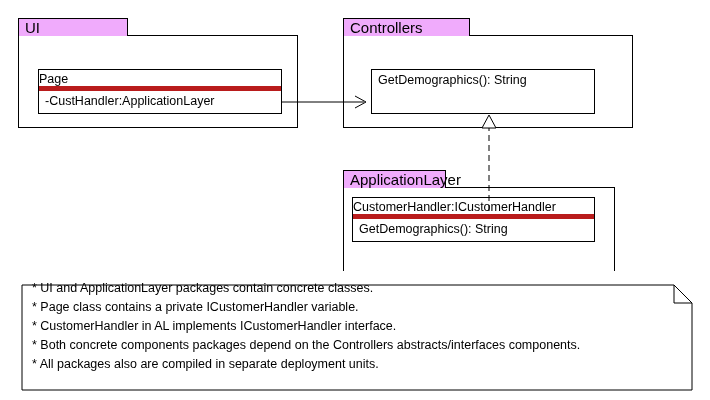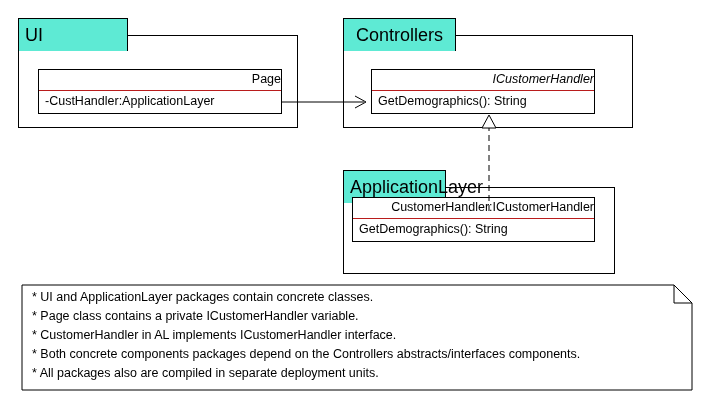--- a/index.html
+++ b/index.html
@@ -23,25 +23,25 @@
     position: absolute;
   }
   .package .tab {
     position: absolute;
     top: 0;
     left: 0;
     height: 18px;
     box-sizing: border-box;
     border: 1px solid #000;
     border-bottom: none;
-    background: #5eead4;
+    background: #f0abfc;
     display: flex;
     align-items: center;
-    padding: 16px 6px;
-    font-size: 18px;
+    padding: 8px 6px;
+    font-size: 15px;
     white-space: nowrap;
     z-index: 2;
   }
   .package .body {
     position: absolute;
     left: 0;
     box-sizing: border-box;
     border: 1px solid #000;
     background: #fff;
     z-index: 1;
@@ -52,22 +52,22 @@
     position: absolute;
     box-sizing: border-box;
     border: 1px solid #000;
     background: #fff;
     z-index: 3;
   }
   .classbox .name {
     box-sizing: border-box;
     height: 21px;
     line-height: 19px;
-    text-align: right;
-    border-bottom: 1px solid #b91c1c;
+    text-align: left;
+    border-bottom: 5px solid #b91c1c;
     white-space: nowrap;
     overflow: hidden;
   }
   .classbox .name.italic { font-style: italic; }
   .classbox .member {
     box-sizing: border-box;
     height: 22px;
     line-height: 21px;
     padding-left: 6px;
     white-space: nowrap;
@@ -114,44 +114,43 @@
     </div>
     <div class="body" style="top:17px; width:280px; height:93px;"></div>
   </div>
 
   <div class="classbox" style="left:38px; top:69px; width:244px; height:45px;">
     <div class="name">Page</div>
     <div class="member">-CustHandler:ApplicationLayer</div>
   </div>
 
   <div class="package" style="left:343px; top:18px; width:290px; height:110px;">
-    <div class="tab" style="width:113px;justify-content:center;">
+    <div class="tab" style="width:127px;">
       <span>Controllers</span>
     </div>
     <div class="body" style="top:17px; width:290px; height:93px;"></div>
   </div>
 
   <div class="classbox" style="left:371px; top:69px; width:224px; height:45px;">
-    <div class="name italic">ICustomerHandler</div>
     <div class="member">GetDemographics(): String</div>
   </div>
 
   <div class="package" style="left:343px; top:170px; width:272px; height:104px;">
     <div class="tab" style="width:103px;">
       <span>ApplicationLayer</span>
     </div>
     <div class="body" style="top:17px; width:272px; height:87px;"></div>
   </div>
 
   <div class="classbox" style="left:352px; top:197px; width:243px; height:45px;">
     <div class="name">CustomerHandler:ICustomerHandler</div>
     <div class="member">GetDemographics(): String</div>
   </div>
 
-  <div class="note" style="left:22px; top:280px; width:670px; height:105px;">
+  <div class="note" style="left:22px; top:271px; width:670px; height:105px;">
     <div class="note-lines">
       <div class="note-line">* UI and ApplicationLayer packages contain concrete classes.</div>
       <div class="note-line">* Page class contains a private ICustomerHandler variable.</div>
       <div class="note-line">* CustomerHandler in AL implements ICustomerHandler interface.</div>
       <div class="note-line">* Both concrete components packages depend on the Controllers abstracts/interfaces components.</div>
       <div class="note-line">* All packages also are compiled in separate deployment units.</div>
     </div>
   </div>
 
   <svg class="overlay" viewBox="0 0 710 400">

